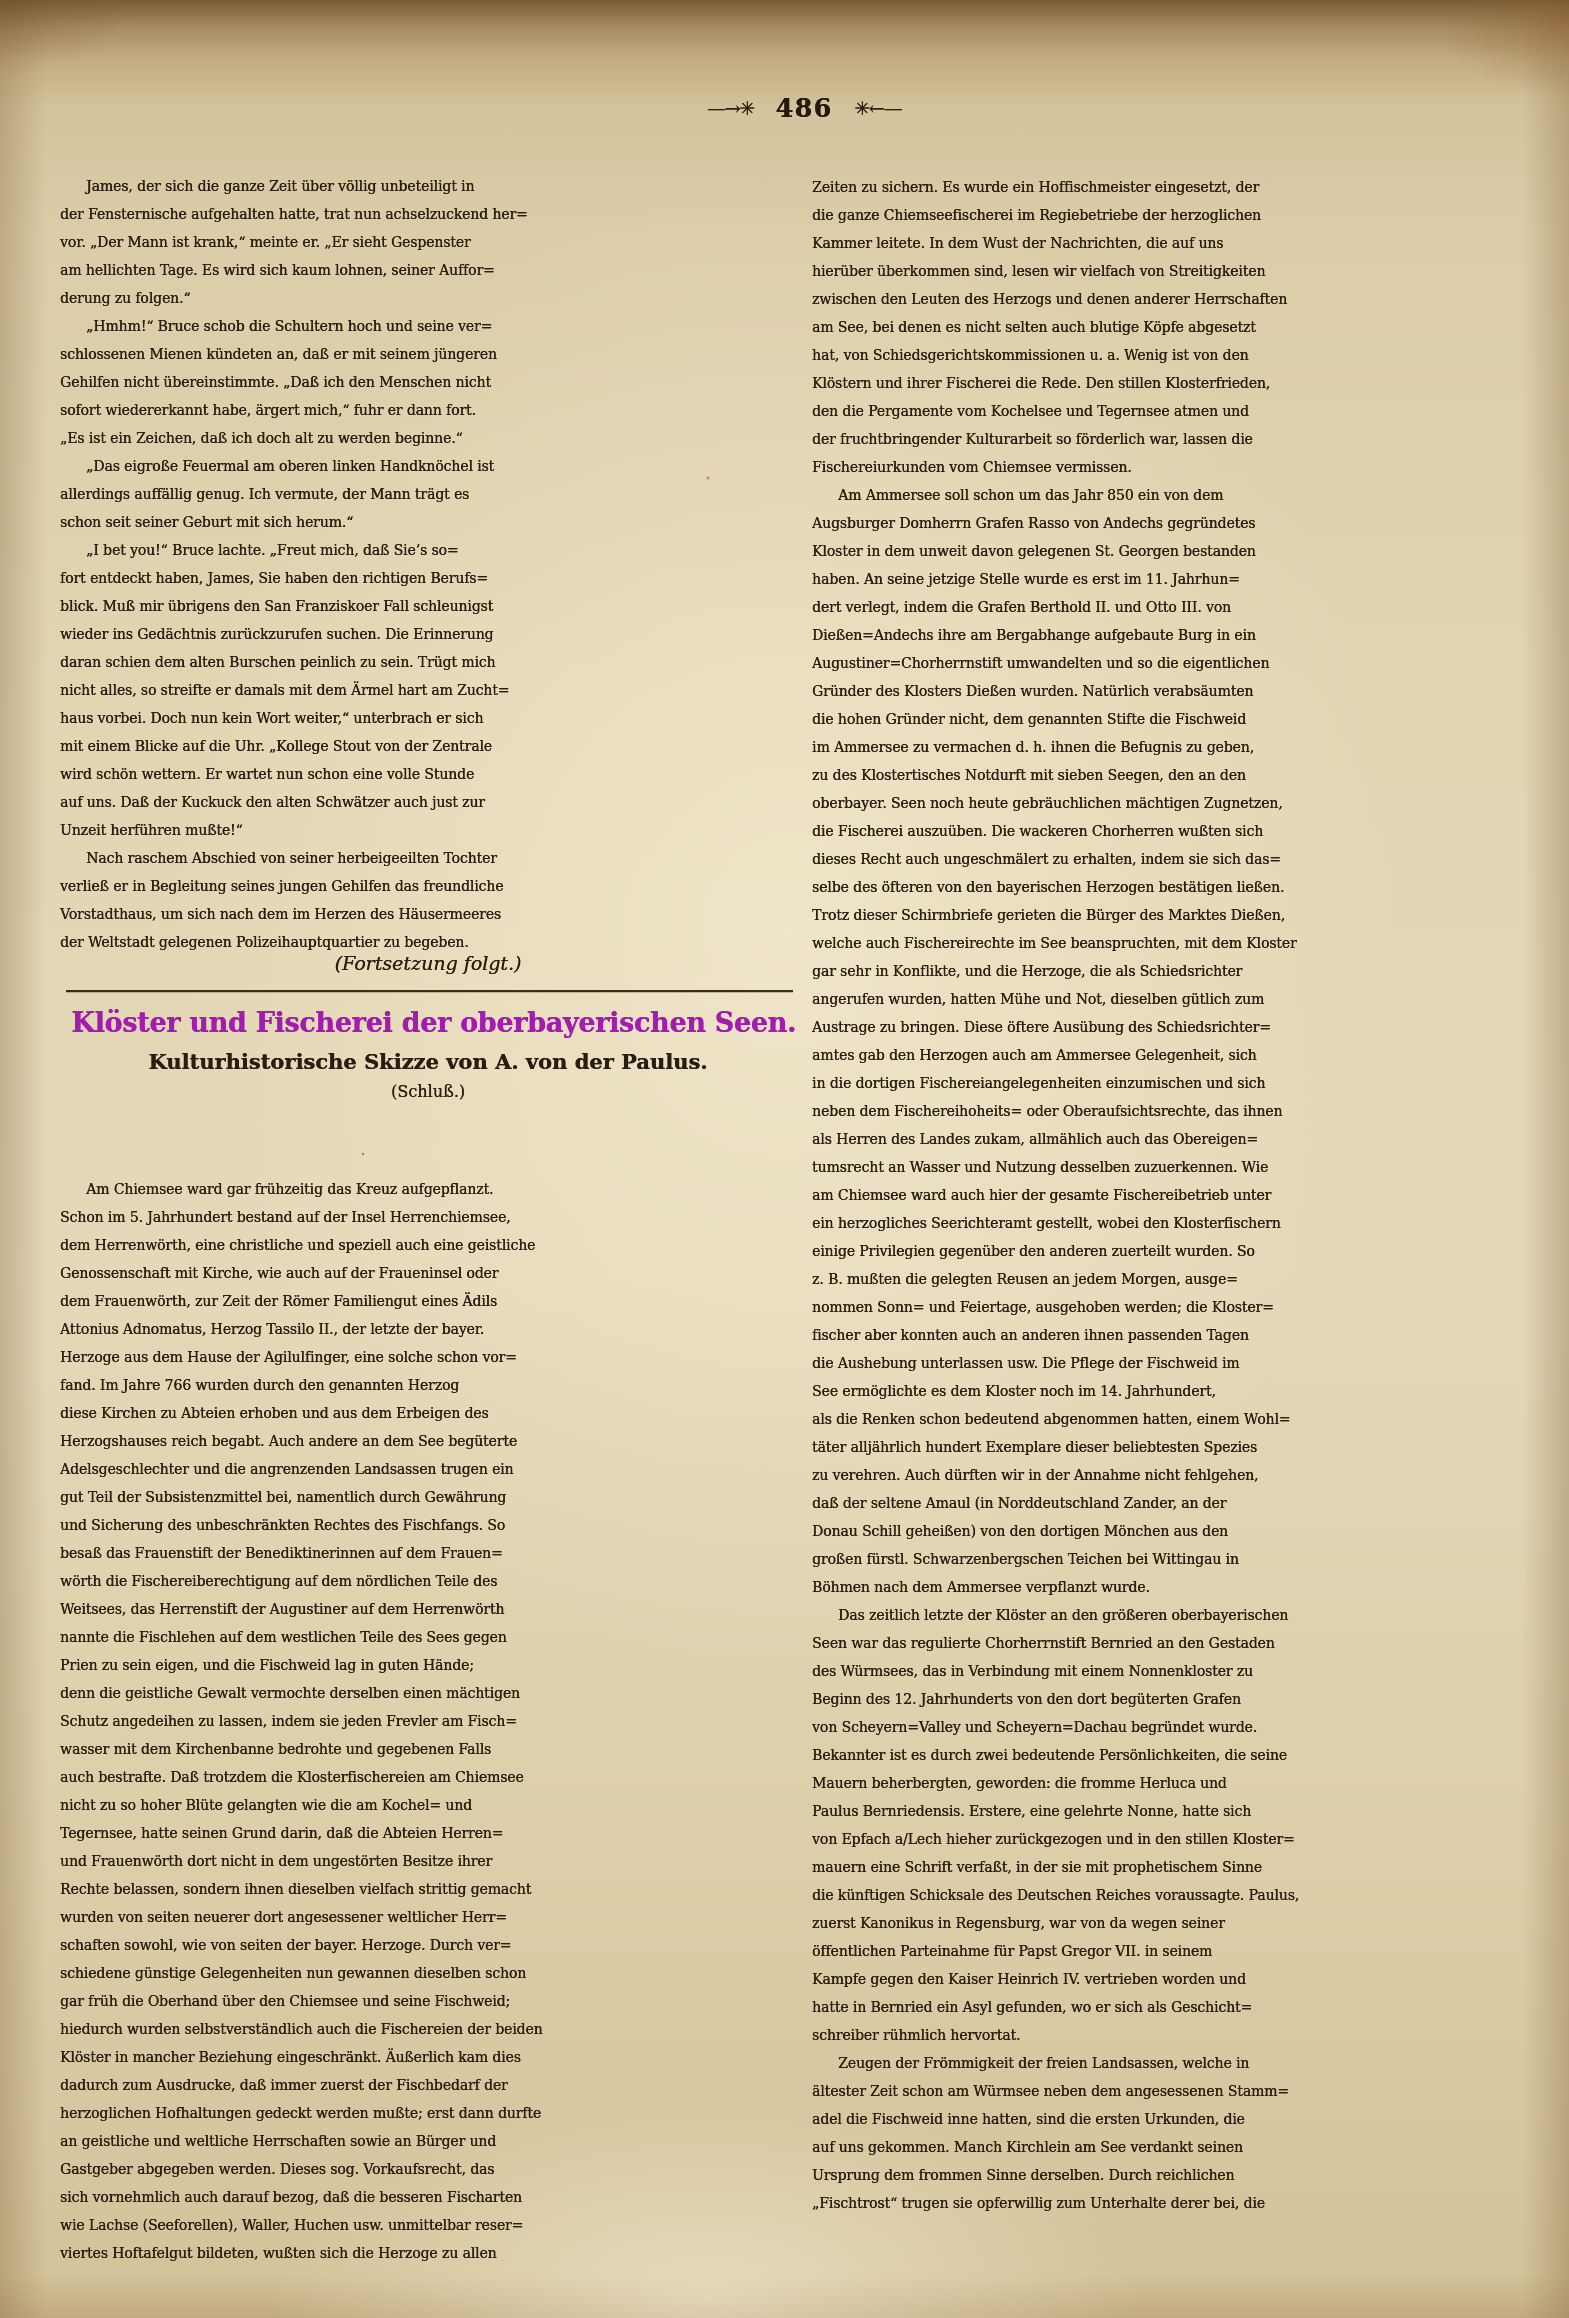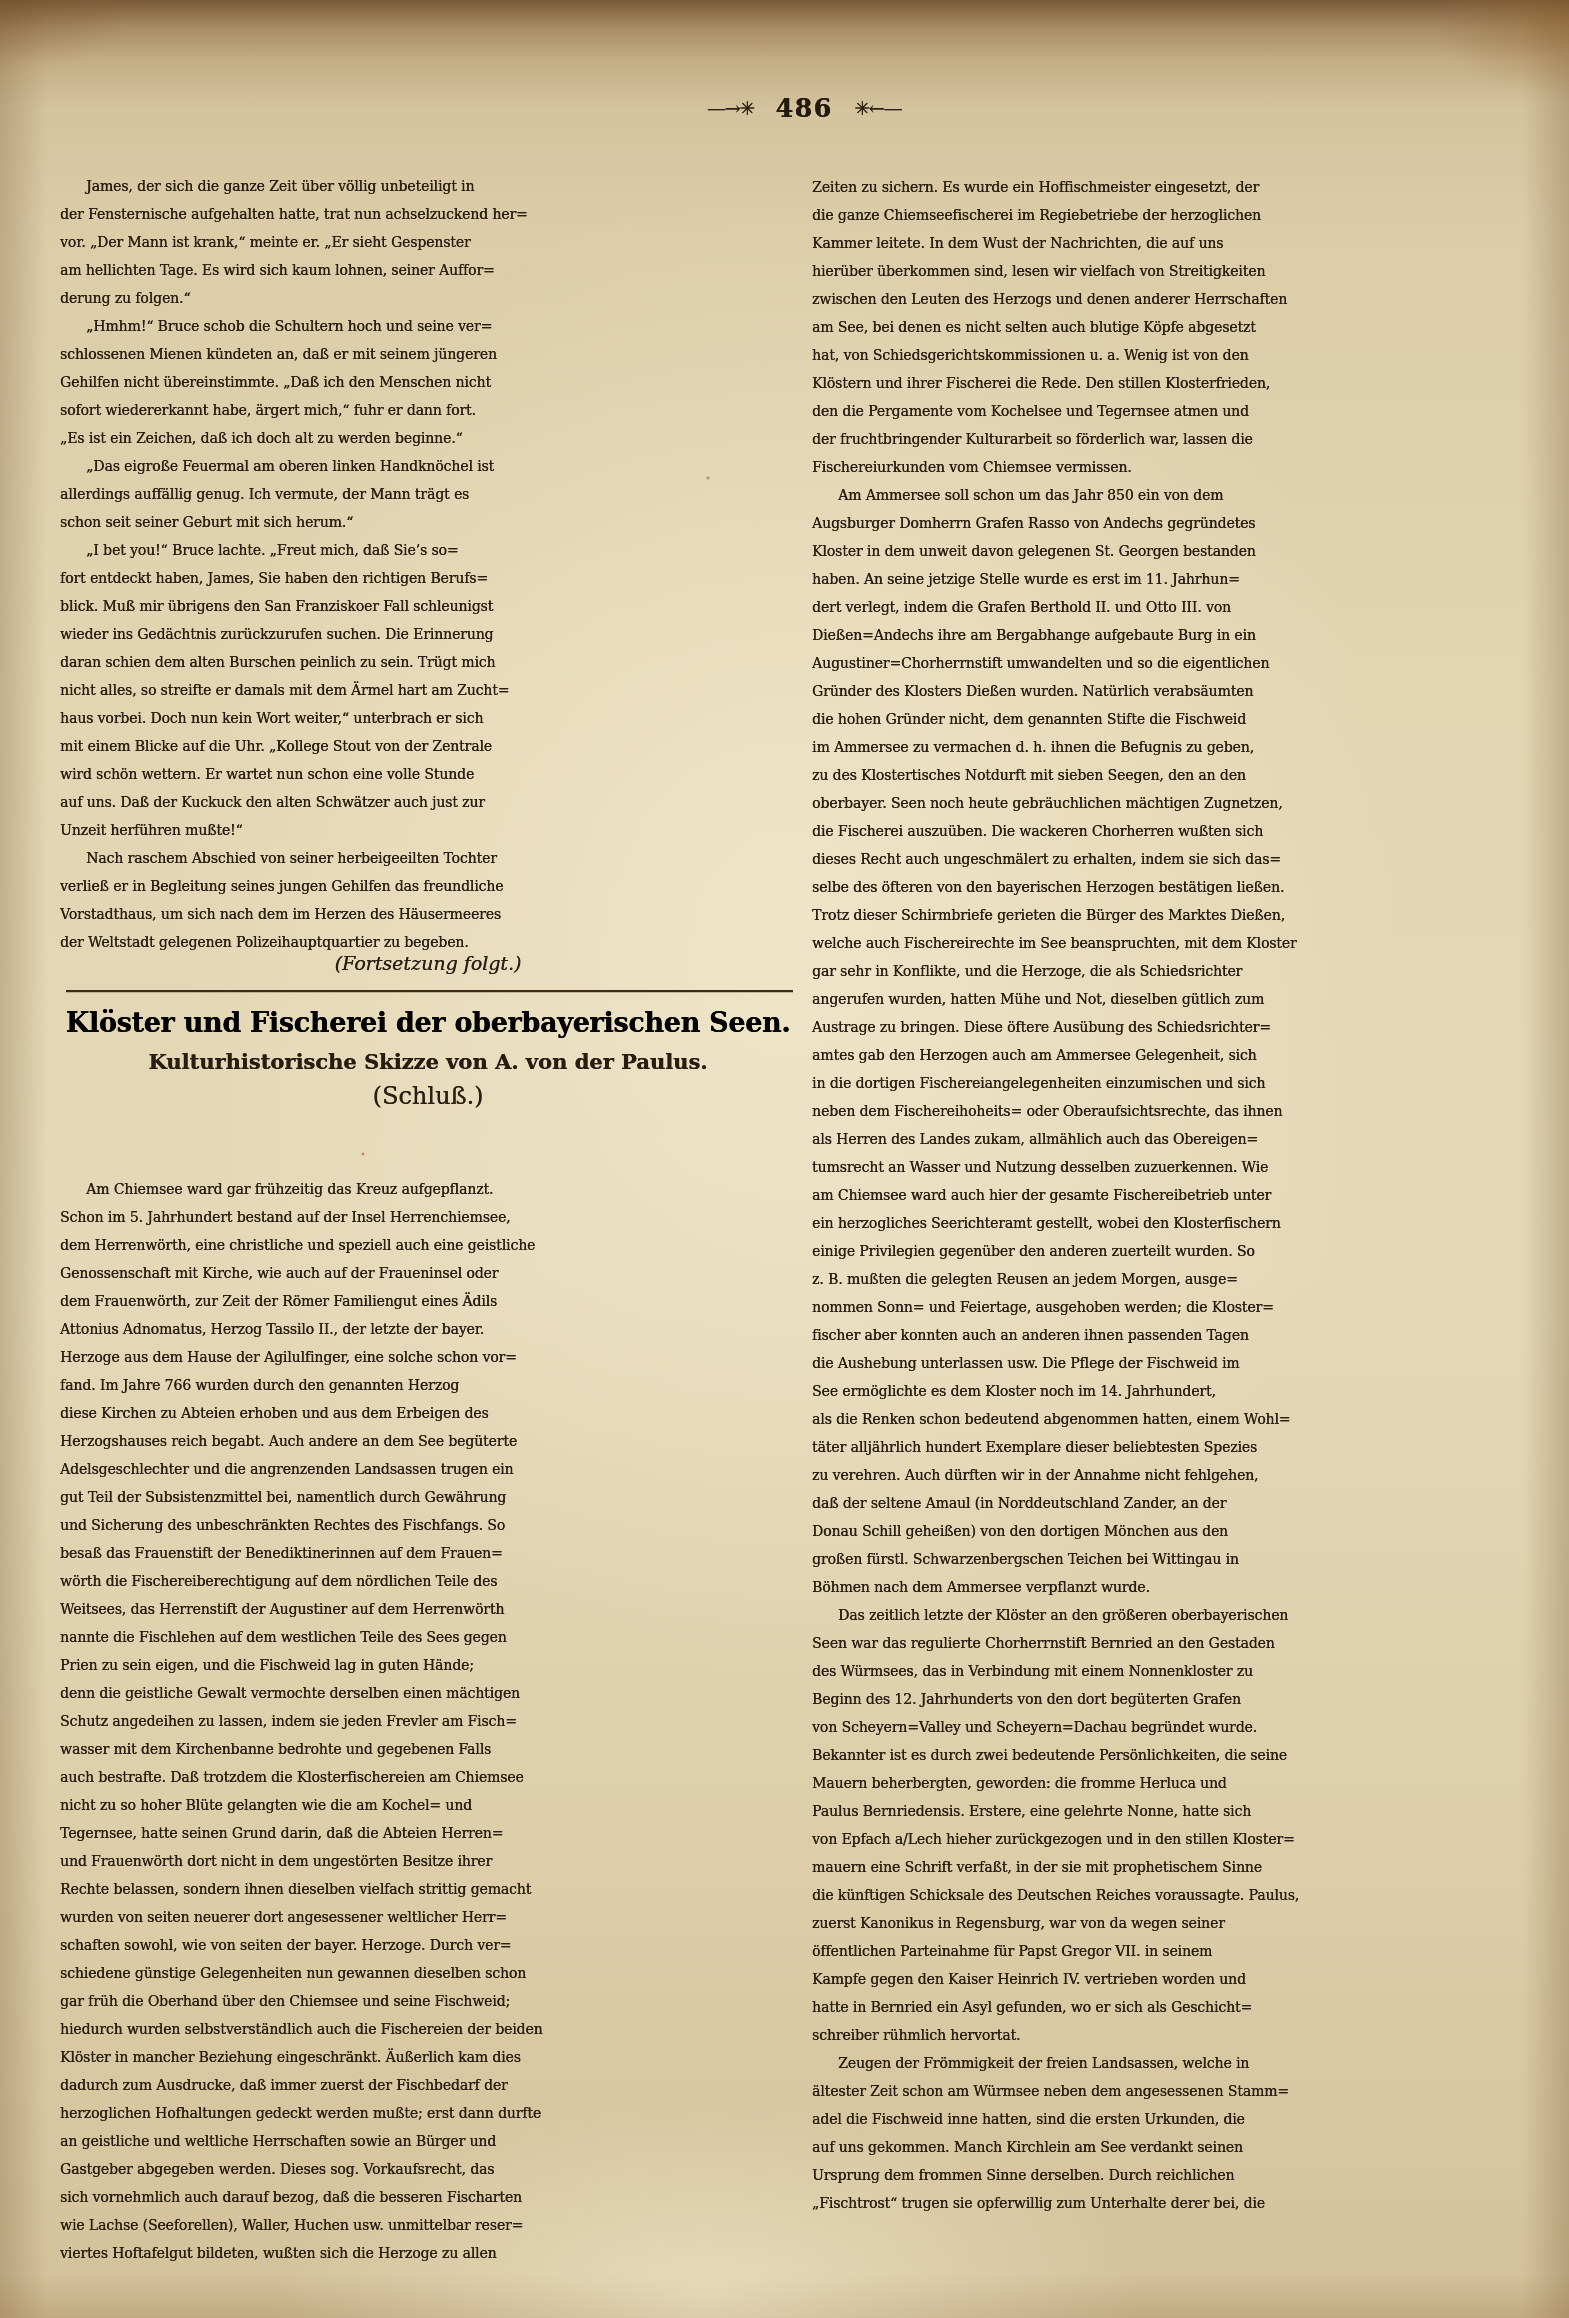--- a/index.html
+++ b/index.html
@@ -34,32 +34,32 @@
     text-shadow:0.3px 0 0 currentColor;
     padding-left:29px;
   }
   .page-header .orn{font-weight:normal;font-size:19px;letter-spacing:-1.3px;position:relative;top:-2.5px;color:#2a1f12;}
   .page-header .num{padding:0 21.6px;}
   .divider{
     position:absolute;left:66px;top:990px;width:727px;height:1.9px;
     background:#3a2c18;box-shadow:0 0.6px 0 rgba(58,44,24,.4);
   }
   .art-title{
-    position:absolute;top:1007px;left:60px;width:736px;text-align:center;
-    font-size:27px;font-weight:bold;letter-spacing:-0.3px;color:#000000;
+    position:absolute;top:1007px;left:60px;width:736px;text-align:right;
+    font-size:27px;font-weight:bold;letter-spacing:-0.3px;color:#a21caf;
     text-shadow:0.4px 0 0 currentColor;
   }
   .art-subtitle{
     position:absolute;top:1049px;left:60px;width:736px;text-align:center;
     font-size:21px;font-weight:bold;color:#281d10;
     text-shadow:0.3px 0 0 currentColor;
   }
   .art-partnote{
     position:absolute;top:1082px;left:60px;width:736px;text-align:center;
-    font-size:24px;color:#2a1f12;text-shadow:0.3px 0 0 currentColor;
+    font-size:16px;color:#2a1f12;text-shadow:0.3px 0 0 currentColor;
   }
   .cont-note{
     position:absolute;top:952px;left:60px;width:736px;text-align:center;
     font-size:19px;text-shadow:0.3px 0 0 currentColor;font-style:italic;
   }
   #story-text{top:172px;left:60px;}
   #article-text{top:1175px;left:60px;}
   #right-text{top:173px;left:812px;}
 </style>
 </head>

